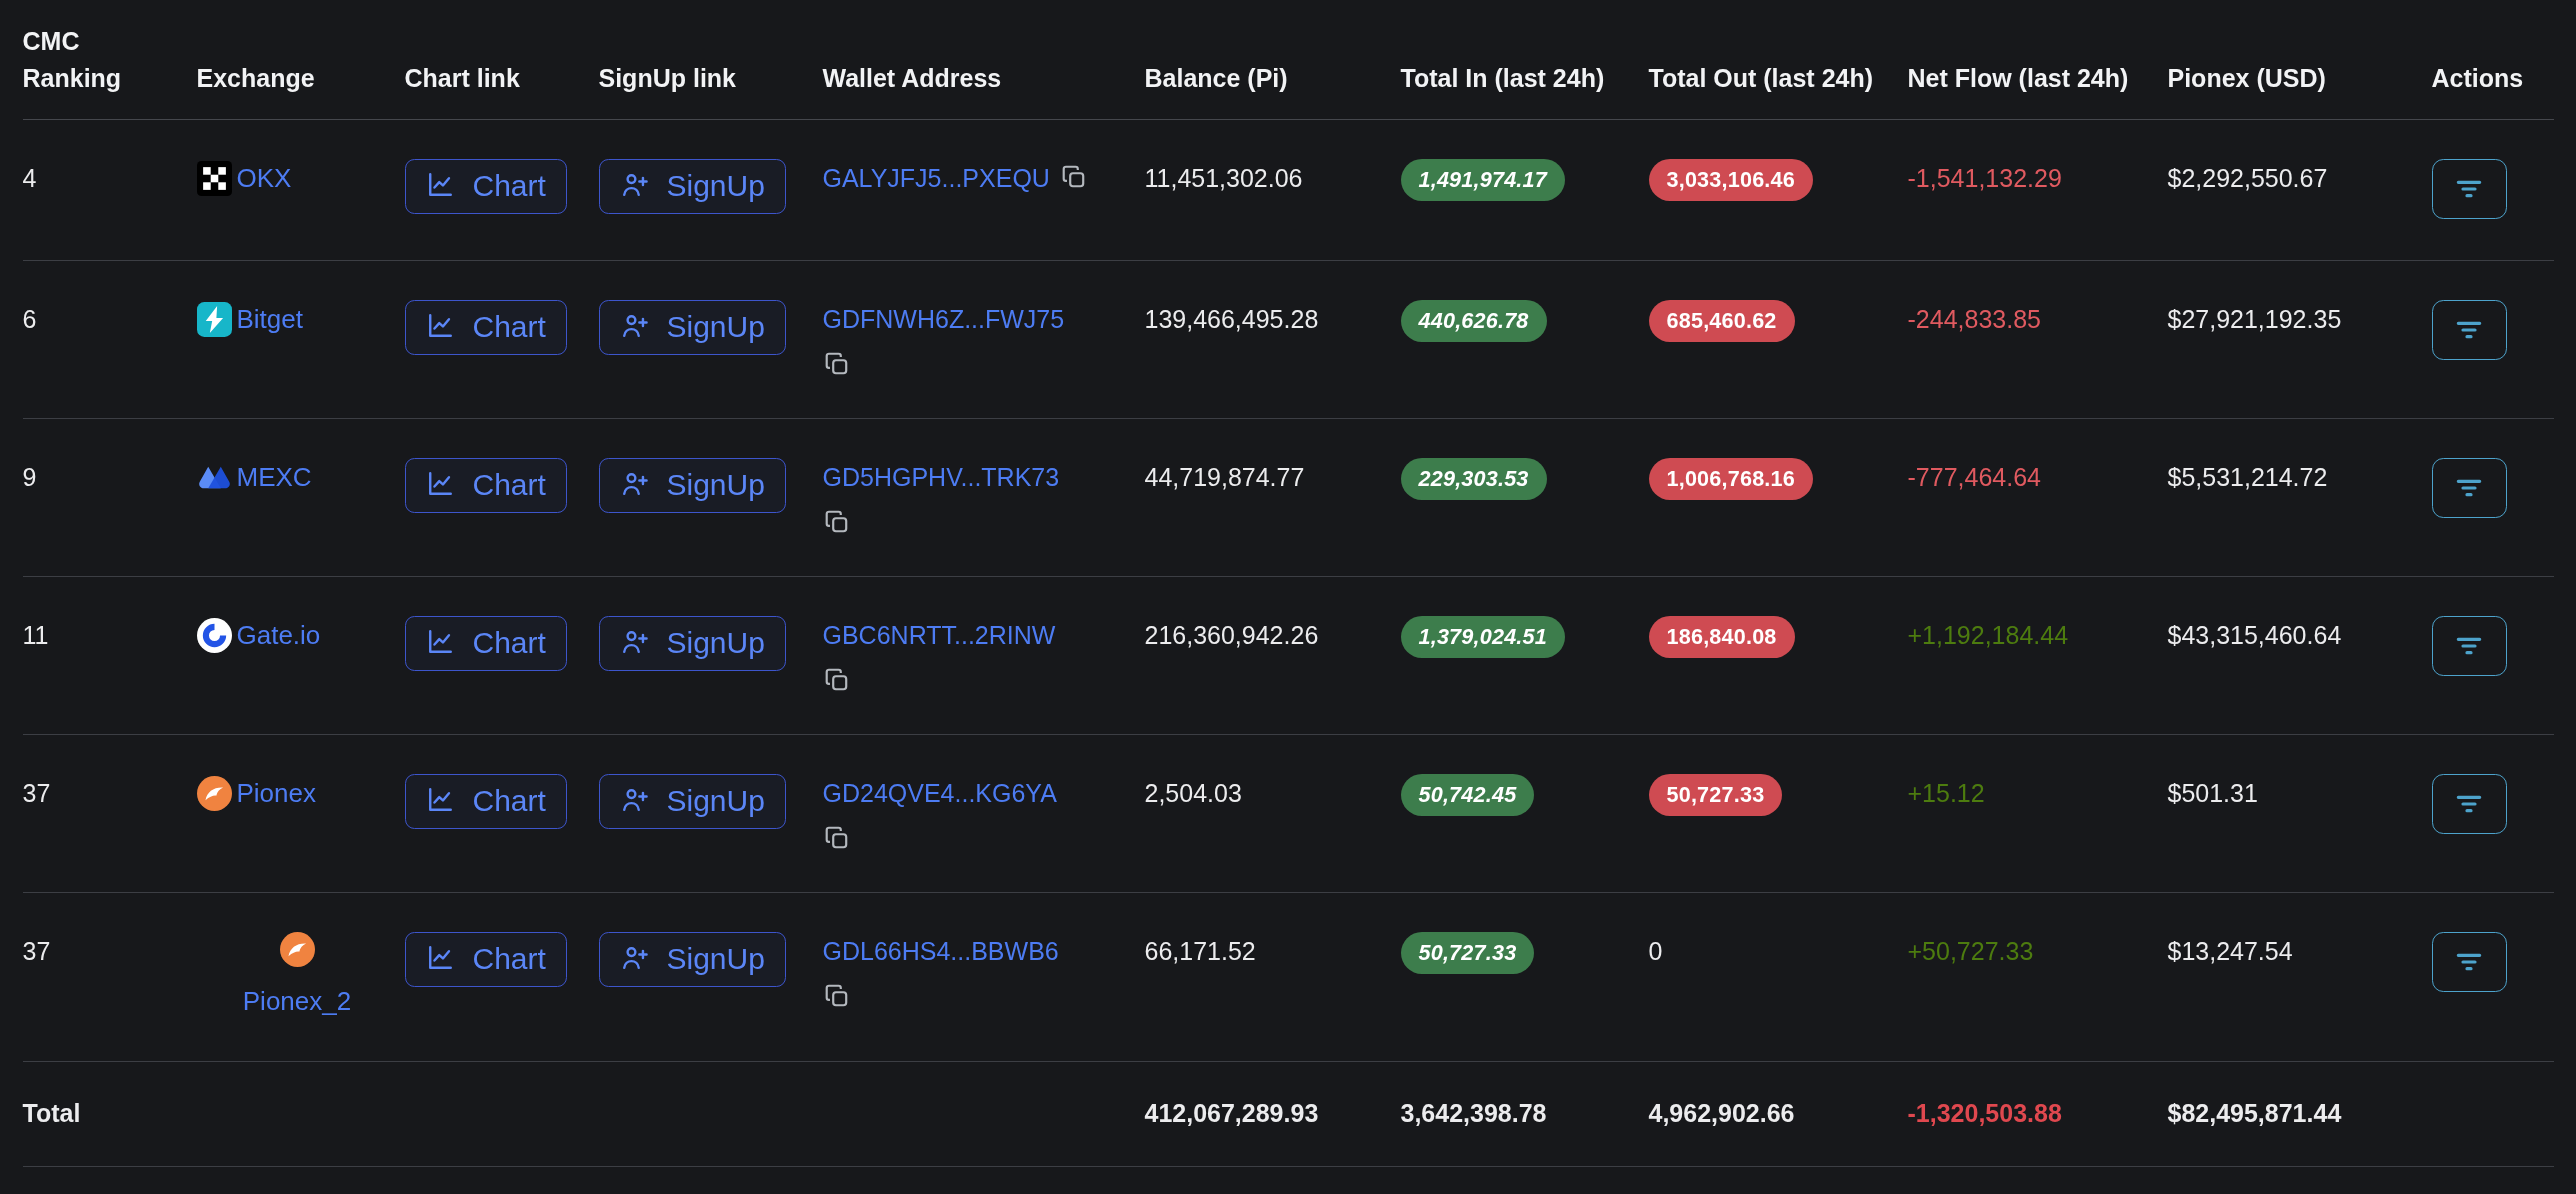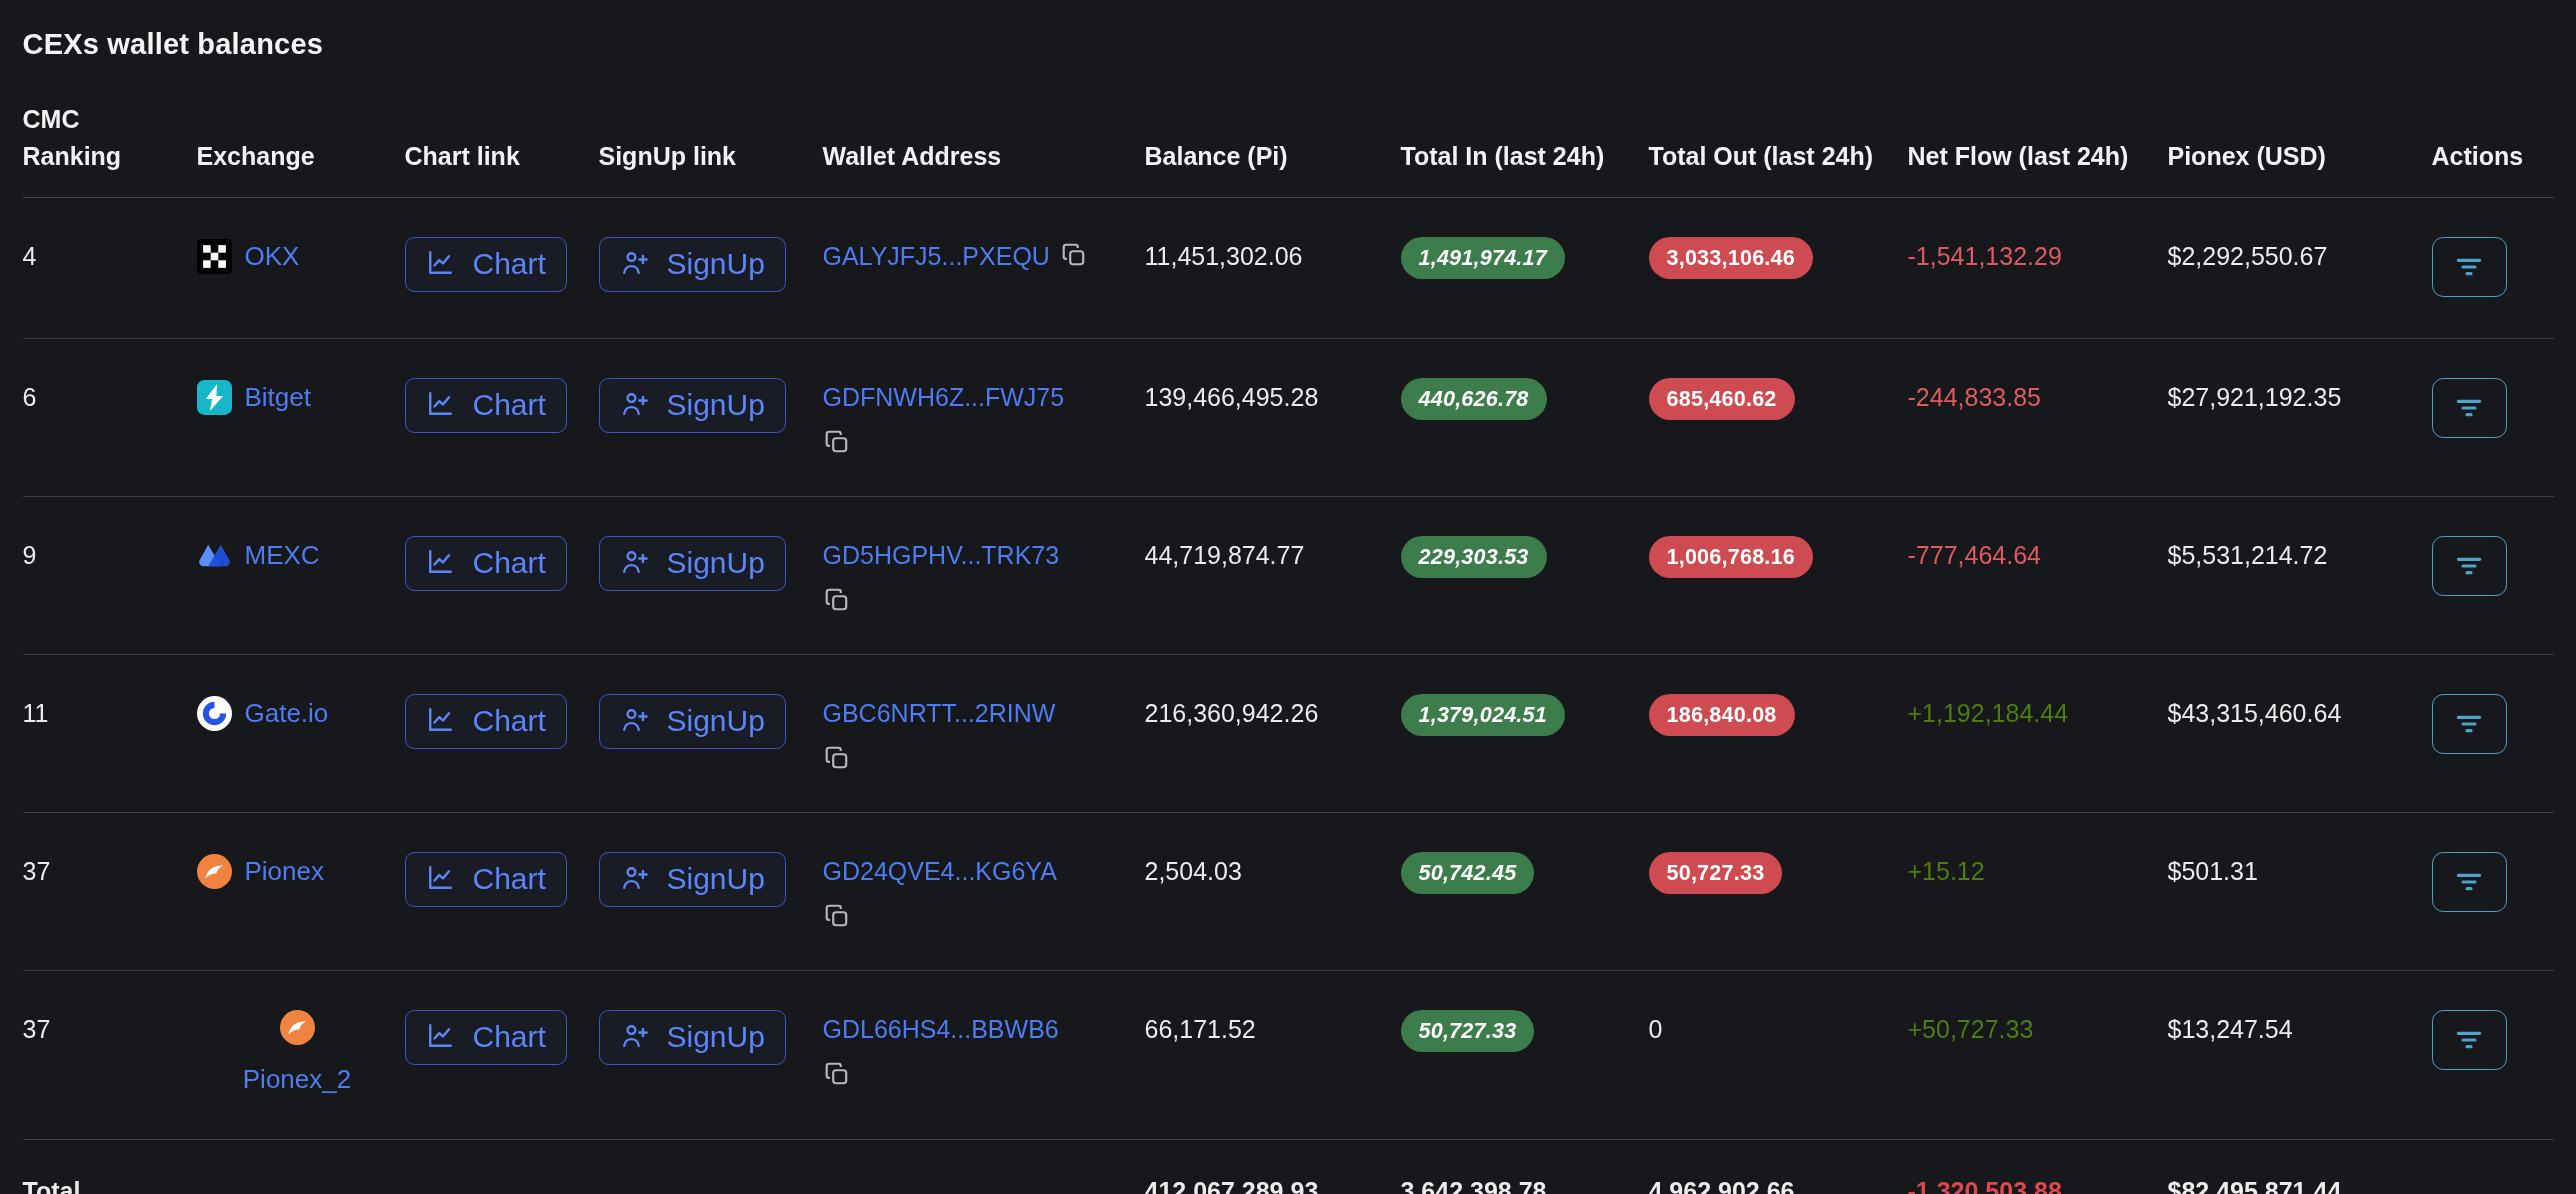--- a/index.html
+++ b/index.html
@@ -19,21 +19,21 @@
   th { text-align: left; vertical-align: bottom; font-weight: 700; font-size: 25px;
        line-height: 37px; padding: 7.5px 24.4px 22.5px 0; color: #f2f3f5; }
   th.c0 { padding-right: 60px; }
 
   tbody tr { border-bottom: 1.9px solid #3c3e44; }
   td { vertical-align: top; text-align: left; padding: 39px 19px 41px 0; font-size: 25px; line-height: 38px; }
 
   tfoot tr { border-bottom: 1.9px solid #3c3e44; }
   tfoot td { padding: 32px 19px 34px 0; font-weight: 700; font-size: 25px; }
 
-  .exchange { display: flex; align-items: center; gap: 13px; }
+  .exchange { display: flex; align-items: center; gap: 5px; }
   .exchange.stacked { flex-direction: column; align-items: center; gap: 15px; margin-left: 12px; }
   .exicon { width: 35px; height: 35px; flex: 0 0 auto; }
   .exicon svg { width: 100%; height: 100%; display: block; }
   .exname { color: #4d7cf3; font-size: 26px; cursor: pointer; }
 
   .btn { display: inline-flex; gap: 18px; padding: 10.3px 20px;
          border: 1.9px solid #3d55cc; border-radius: 9.4px; background: rgba(77,124,243,0.05);
          color: #5b86f7; font-size: 30px; font-family: inherit; cursor: pointer; line-height: 32px; }
   .btn svg { width: 29px; height: 29px; }
 
@@ -56,21 +56,20 @@
 
   .actions-btn { width: 75px; height: 60px; display: inline-flex; align-items: center; justify-content: center;
                  border: 1.9px solid #4da3cc; border-radius: 11.3px; background: transparent;
                  color: #4da3cc; cursor: pointer; }
   .actions-btn svg { width: 32px; height: 32px; }
 </style>
 </head>
 <body>
 
 <div class="page">
-  <h1>CEXs wallet balances</h1>
 
   <table>
     <colgroup>
       <col class="c0">
         <col class="c1">
         <col class="c2">
         <col class="c3">
         <col class="c4">
       <col class="c5">
         <col class="c6">

